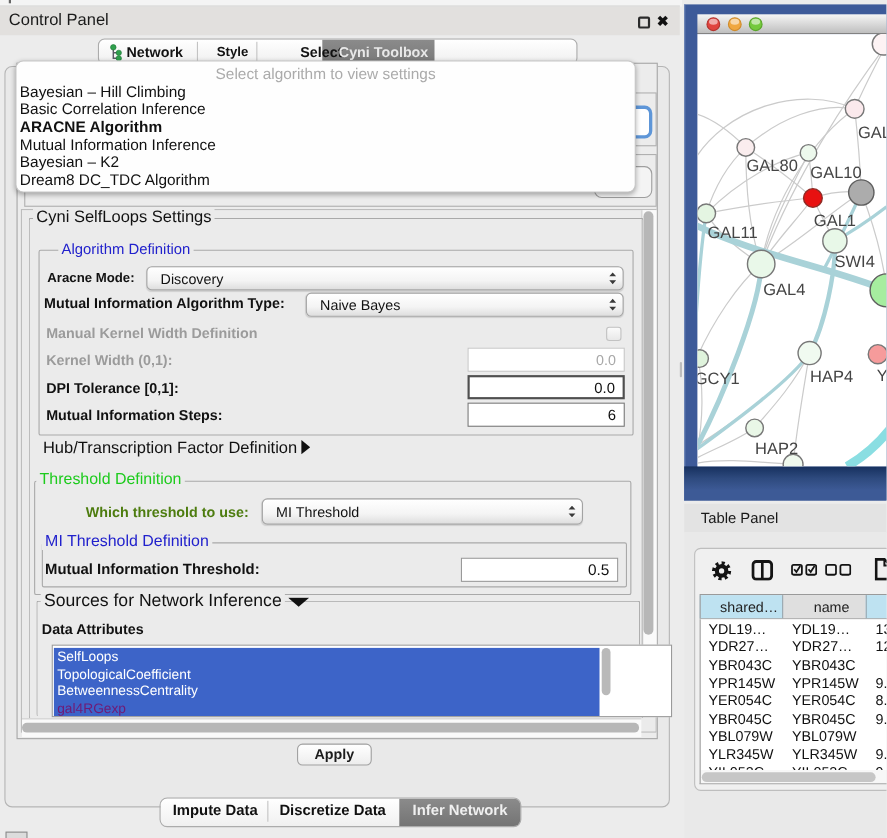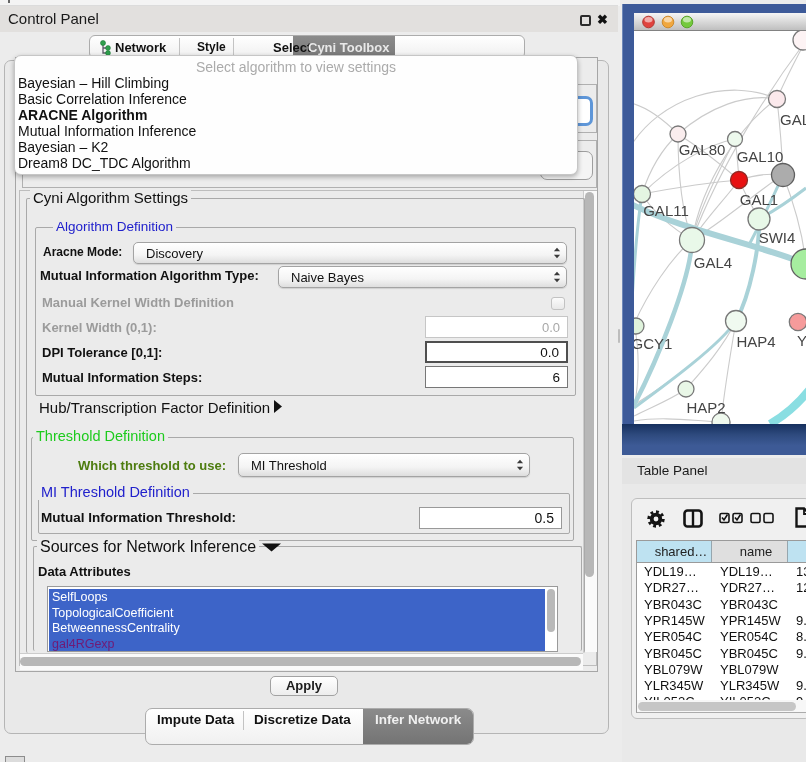--- a/index.html
+++ b/index.html
@@ -49,21 +49,21 @@
 <div class="abs" style="left:22px;top:140px;width:575px;height:48px;border:1px solid #B0B0B0;box-sizing:border-box;"></div>
 <div class="abs" style="left:540px;top:151px;width:53px;height:29px;background:#F4F4F4;border:1px solid #9E9E9E;border-radius:7px;box-sizing:border-box;"></div>
 
 <div class="abs" style="left:19px;top:190px;width:578px;height:476px;border:1px solid #BDBDBD;background:#EBEBEB;box-sizing:border-box;"></div>
 <div class="abs" style="left:583px;top:191px;width:14px;height:461px;background:#FAFAFA;border-left:1px solid #CCCCCC;box-sizing:border-box;"></div>
 <div class="abs" style="left:585px;top:192px;width:9px;height:385px;background:#B7B7B7;border-radius:4.5px;"></div>
 <div class="abs" style="left:20px;top:653px;width:563px;height:17px;background:#FAFAFA;border-top:1px solid #CCCCCC;box-sizing:border-box;"></div>
 <div class="abs" style="left:20px;top:657px;width:561px;height:9px;background:#B7B7B7;border-radius:4.5px;"></div>
 
 <div class="grp" style="left:26px;top:198px;width:557px;height:454px;border-bottom:none;"></div>
-<div class="gt" style="left:30px;top:190px;font-size:15px;color:#111;background:#EBEBEB;">Cyni Algorithm Settings</div>
+<div class="gt" style="left:30px;top:190px;font-size:15px;color:#111;background:#EBEBEB;">Cyni SelfLoops Settings</div>
 
 <div class="grp" style="left:35px;top:227px;width:539px;height:167px;"></div>
 <div class="gt lbl" style="left:53px;top:219px;font-size:13.5px;color:#2121CC;background:#EBEBEB;">Algorithm Definition</div>
 
 <div class="lbl" style="left:43px;top:245px;font-size:12px;font-weight:bold;color:#111;">Aracne Mode:</div>
 <div class="combo" style="left:133px;top:242px;width:432px;height:20px;">
     <span class="tx">Discovery</span>
  <svg class="arrows" width="9" height="12" viewBox="0 0 9 12">
       <path d="M4.5 0 L8 4 L1 4 Z M4.5 12 L1 8 L8 8 Z" fill="#3a3a3a"></path>
     </svg>
@@ -112,32 +112,32 @@
 <div class="inp" style="left:419px;top:507px;width:143px;height:22px;border:1px solid #999;color:#111;font-size:14px;">0.5</div>
 
 <div class="grp" style="left:33px;top:546px;width:547px;height:104px;border-bottom:none;"></div>
 <div class="gt lbl" style="left:37px;top:539px;font-size:16px;color:#111;">Sources for Network Inference</div>
 <svg class="abs" style="left:262px;top:543px;" width="19" height="9" viewBox="0 0 19 9">
     <path d="M0 0.5 L19 0.5 L9.5 8.5 Z" fill="#111"></path>
   </svg>
 
 <div class="lbl" style="left:38px;top:564px;font-size:13px;font-weight:bold;color:#111;">Data Attributes</div>
 
-<div class="abs" style="left:47px;top:586px;width:511px;height:66px;background:#FFF;border:1px solid #9A9A9A;box-sizing:border-box;overflow:hidden;">
+<div class="abs" style="left:47px;top:586px;width:564px;height:66px;background:#FFF;border:1px solid #9A9A9A;box-sizing:border-box;overflow:hidden;">
   <div class="abs" style="left:1px;top:2px;width:496px;height:62px;background:#3D64C8;"></div>
   <div class="lbl" style="left:4px;top:3px;font-size:12.5px;color:#FFF;">SelfLoops</div>
   <div class="lbl" style="left:4px;top:18.5px;font-size:12.5px;color:#FFF;">TopologicalCoefficient</div>
   <div class="lbl" style="left:4px;top:34px;font-size:12.5px;color:#FFF;">BetweennessCentrality</div>
   <div class="lbl" style="left:4px;top:49.5px;font-size:12.5px;color:#701a75;">gal4RGexp</div>
   <div class="abs" style="left:499px;top:2px;width:8px;height:43px;background:#B9B9B9;border-radius:4px;"></div>
 </div>
 
 <div class="abs" style="left:270px;top:676px;width:68px;height:20px;border:1px solid #A2A2A2;border-radius:5px;background:linear-gradient(#FFFFFF,#EDEDED);box-sizing:border-box;text-align:center;font-size:13px;font-weight:bold;color:#1C1C1C;line-height:18px;">Apply</div>
 
-<div class="abs" style="left:145px;top:708px;width:329px;height:37px;background:linear-gradient(#FFFFFF,#F0F0F0);border:1px solid #ACACAC;border-radius:7px;box-sizing:border-box;overflow:hidden;">
+<div class="abs" style="left:145px;top:725px;width:329px;height:27px;background:linear-gradient(#FFFFFF,#F0F0F0);border:1px solid #ACACAC;border-radius:7px;box-sizing:border-box;overflow:hidden;">
   <div class="abs" style="left:97px;top:2px;width:1px;height:19px;background:#C3C3C3;"></div>
   <div class="abs" style="left:217px;top:0;width:112px;height:100%;background:linear-gradient(#8B8B8B,#747474);"></div>
   <div class="lbl" style="left:11px;top:0;height:23px;line-height:22px;font-size:13.5px;font-weight:bold;color:#111;">Impute Data</div>
   <div class="lbl" style="left:108px;top:0;height:23px;line-height:22px;font-size:13.5px;font-weight:bold;color:#111;">Discretize Data</div>
   <div class="lbl" style="left:229px;top:0;height:23px;line-height:22px;font-size:13.5px;font-weight:bold;color:#F0F0F0;">Infer Network</div>
 </div>
 
 <div class="abs" style="left:5px;top:756px;width:18px;height:8px;border:1.5px solid #8C8C8C;background:#DCDCDC;"></div>
 
 <div class="abs" style="left:618px;top:329px;width:2px;height:14px;background:#BDBDBD;border-radius:1px;"></div>

